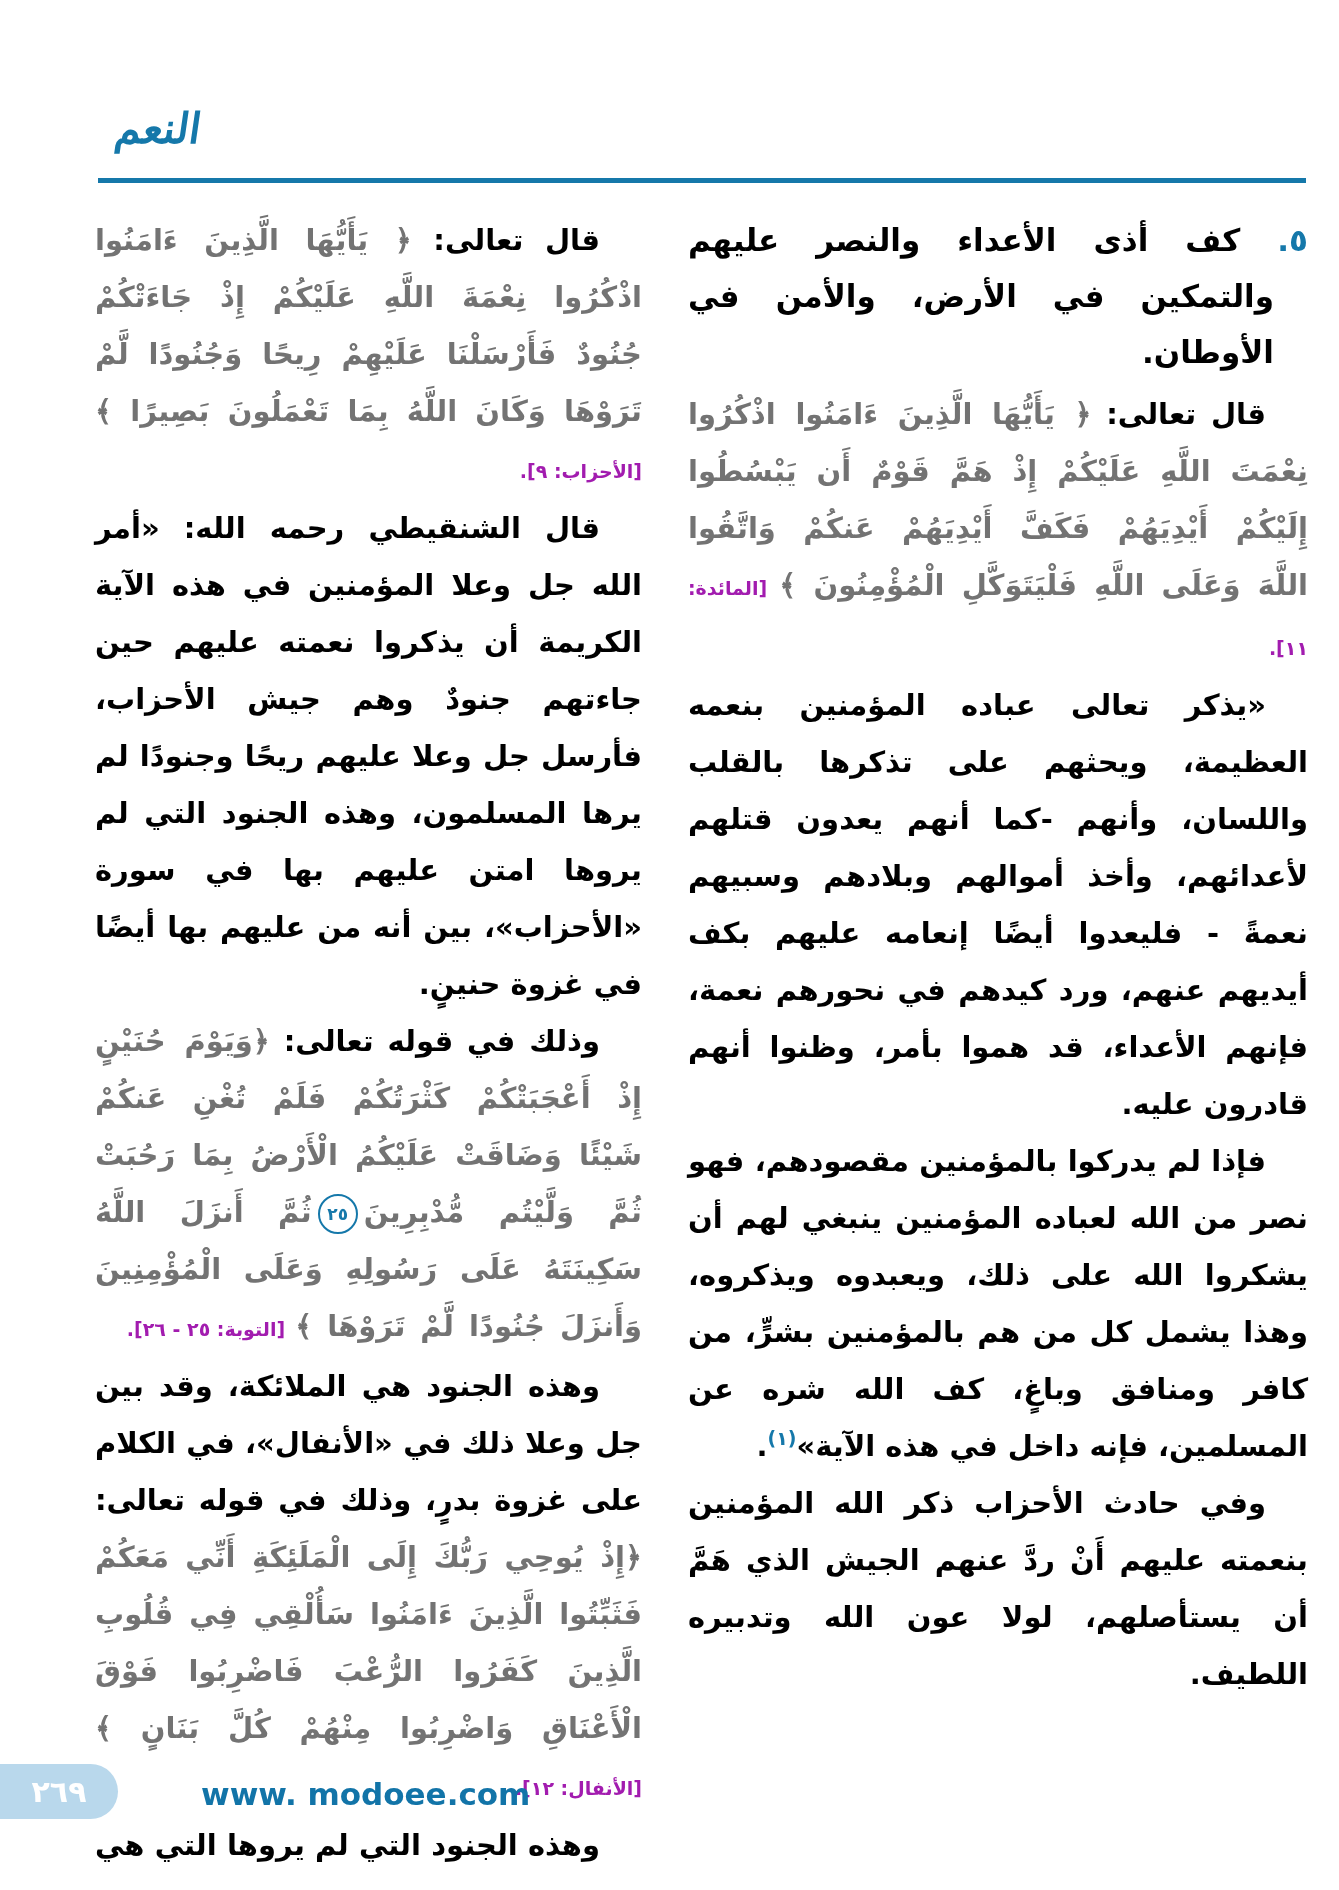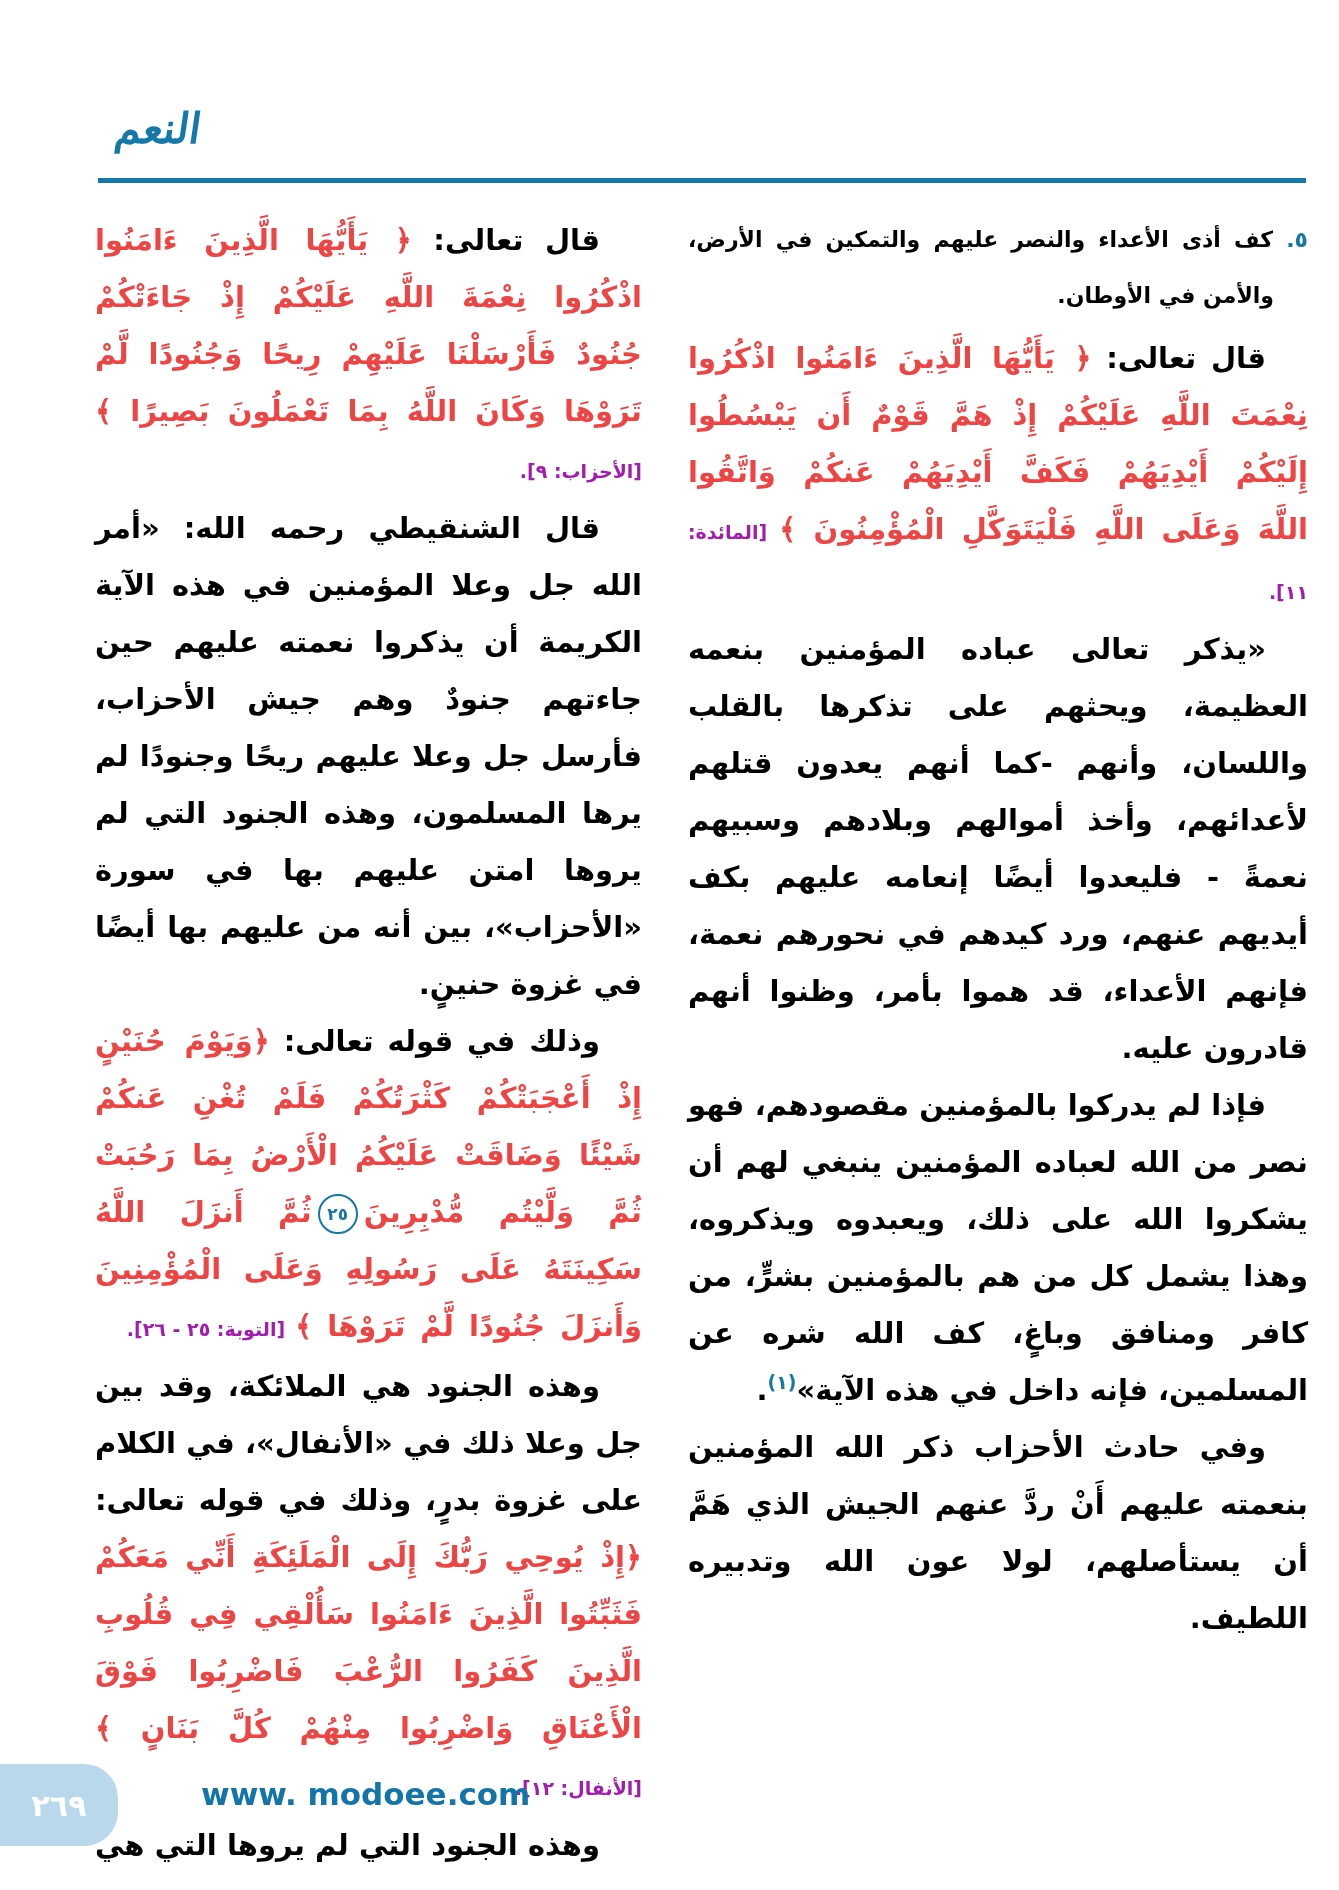--- a/index.html
+++ b/index.html
@@ -25,25 +25,25 @@
     position:absolute;top:212px;right:31px;left:95px;width:1213px;
     display:flex;flex-direction:row;gap:46px;align-items:flex-start;
   }
   .col{text-align:justify;font-weight:bold;font-size:29px;line-height:57px;}
   .col-right{width:620px;}
   .col-left{width:547px;}
 
   p{margin:0;padding:0;}
   .para{text-indent:42px;}
   .heading{
-    font-size:22px;line-height:56px;padding-right:34px;text-indent:-34px;
+    font-size:31px;line-height:56px;padding-right:34px;text-indent:-34px;
     margin-bottom:6px;
   }
   .num{color:#1578aa;}
-  .quran{color:#ef4444;word-spacing:5px;}
+  .quran{color:#737373;word-spacing:5px;}
   .ref{color:#a21caf;font-size:19px;}
   .fn-sup{
     color:#1578aa;font-size:19px;vertical-align:super;line-height:0;
     font-weight:bold;
   }
 
   
   .footnote{margin-top:28px;}
   .fn-rule{width:318px;height:4px;background:#1578aa;margin:0 auto 10px auto;}
   .fn-text{font-size:26px;line-height:44px;text-indent:0;padding-right:14px;font-weight:bold;}
@@ -52,21 +52,21 @@
   
   .ayah-circle{
     display:inline-flex;align-items:center;justify-content:center;
     width:36px;height:36px;border:2px solid #1578aa;border-radius:50%;
     color:#1578aa;font-size:17px;line-height:1;vertical-align:middle;
     margin:0 6px;text-indent:0;
   }
 
   
   .page-pill{
-    position:absolute;left:0;top:1764px;width:118px;height:82px;
+    position:absolute;left:0;top:1764px;width:118px;height:55px;
     background:#b9d8ec;border-radius:0 34px 34px 0;
     display:flex;align-items:center;justify-content:center;
   }
   .page-pill span{color:#ffffff;font-size:30px;font-weight:bold;letter-spacing:4px;}
   .website{
     position:absolute;left:157px;top:1776px;direction:ltr;
     color:#1274a8;font-size:31px;font-weight:bold;margin-left:44px;
   }
 </style>
 </head>

